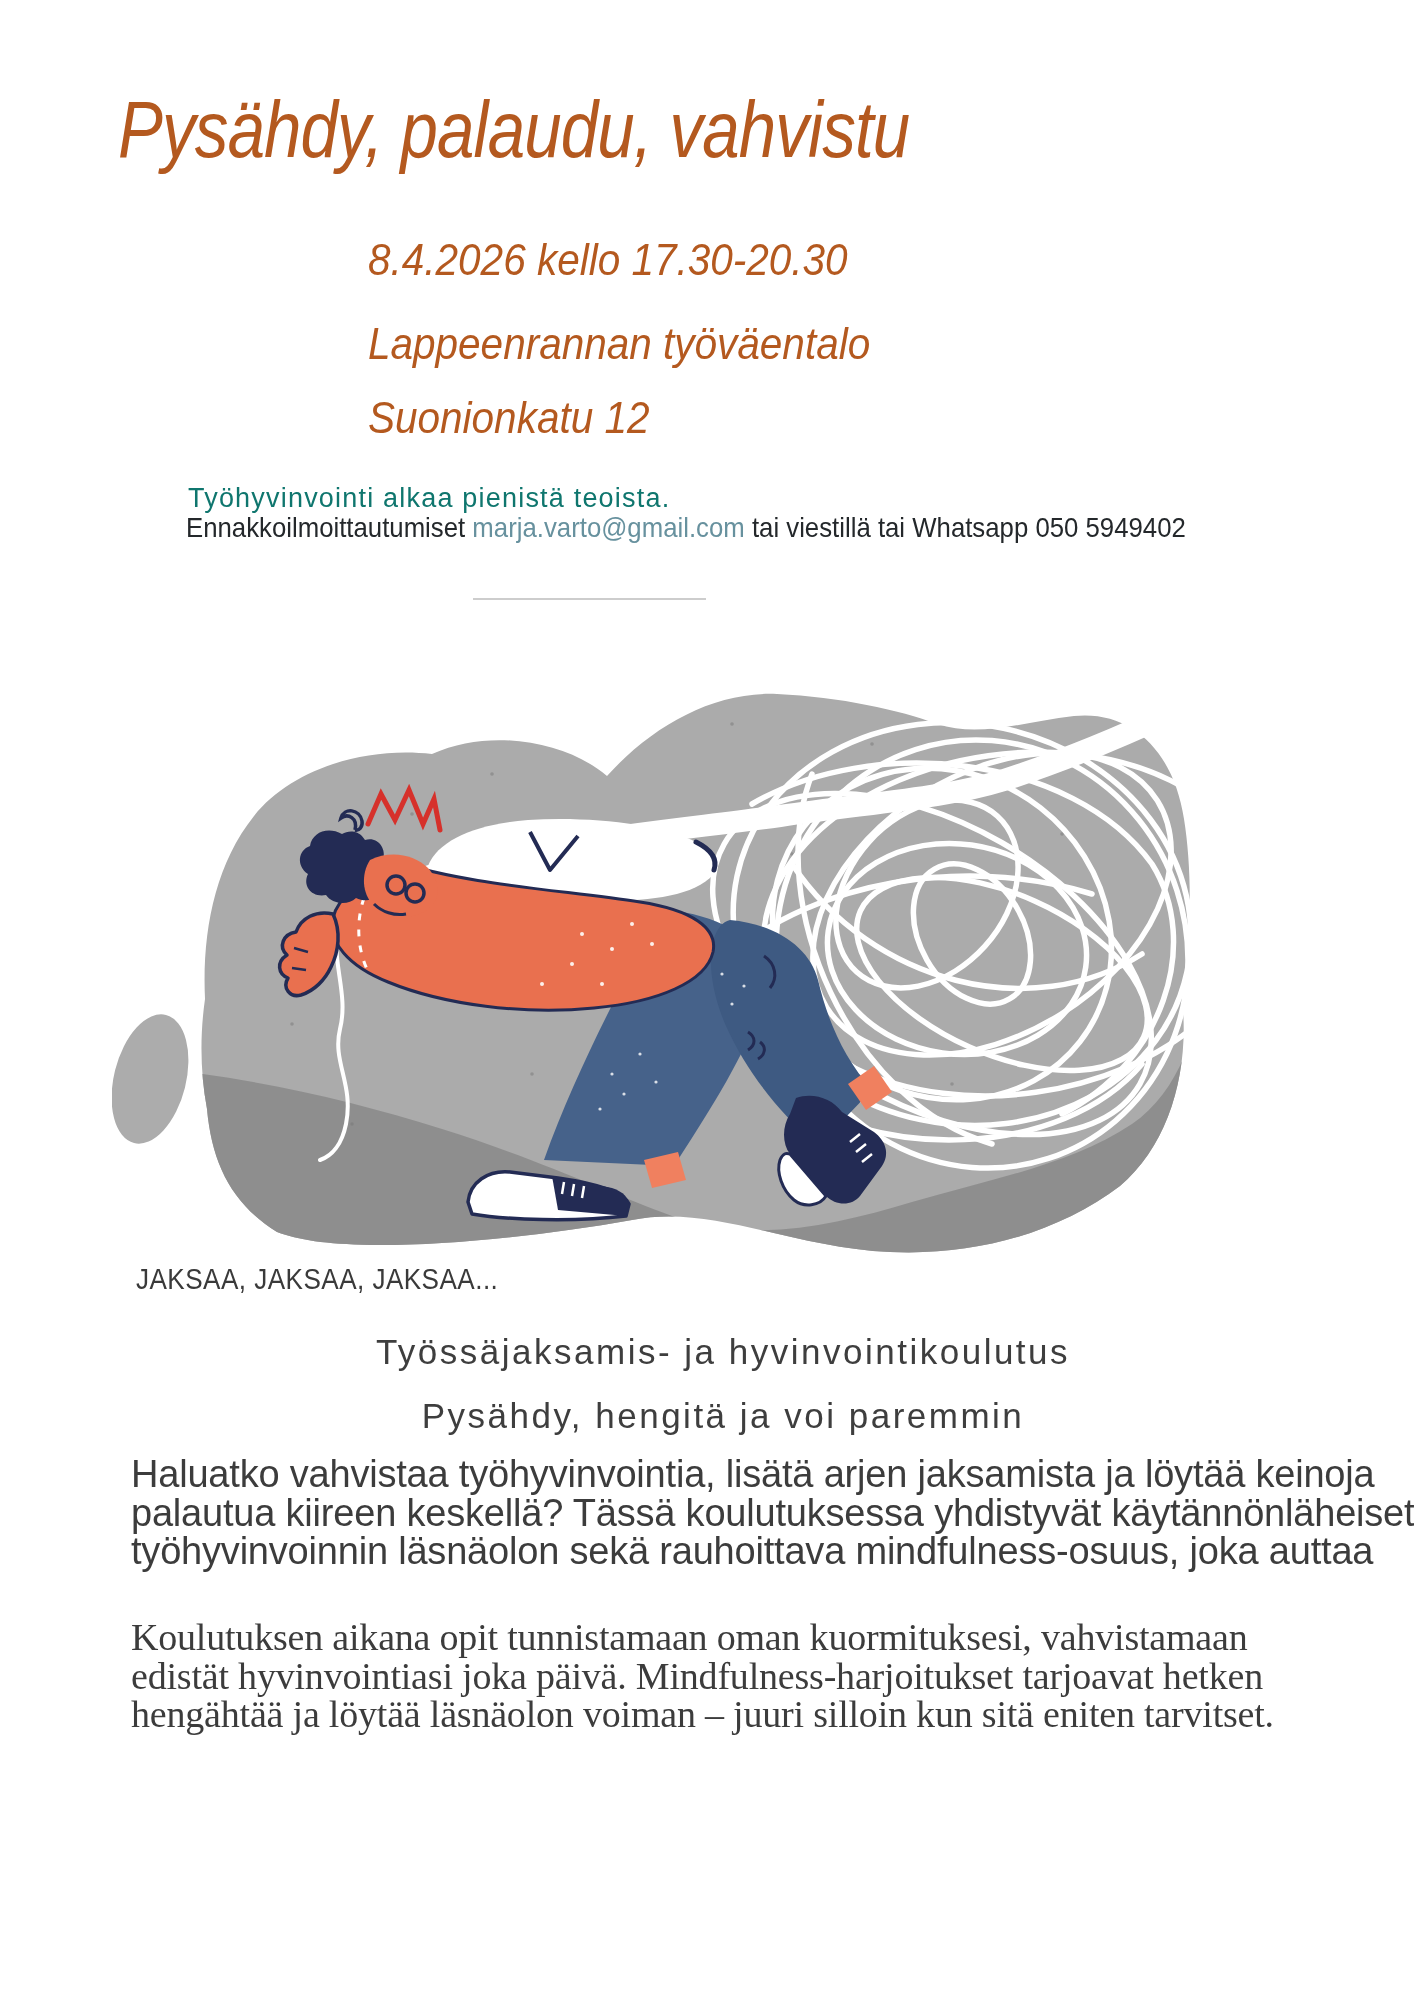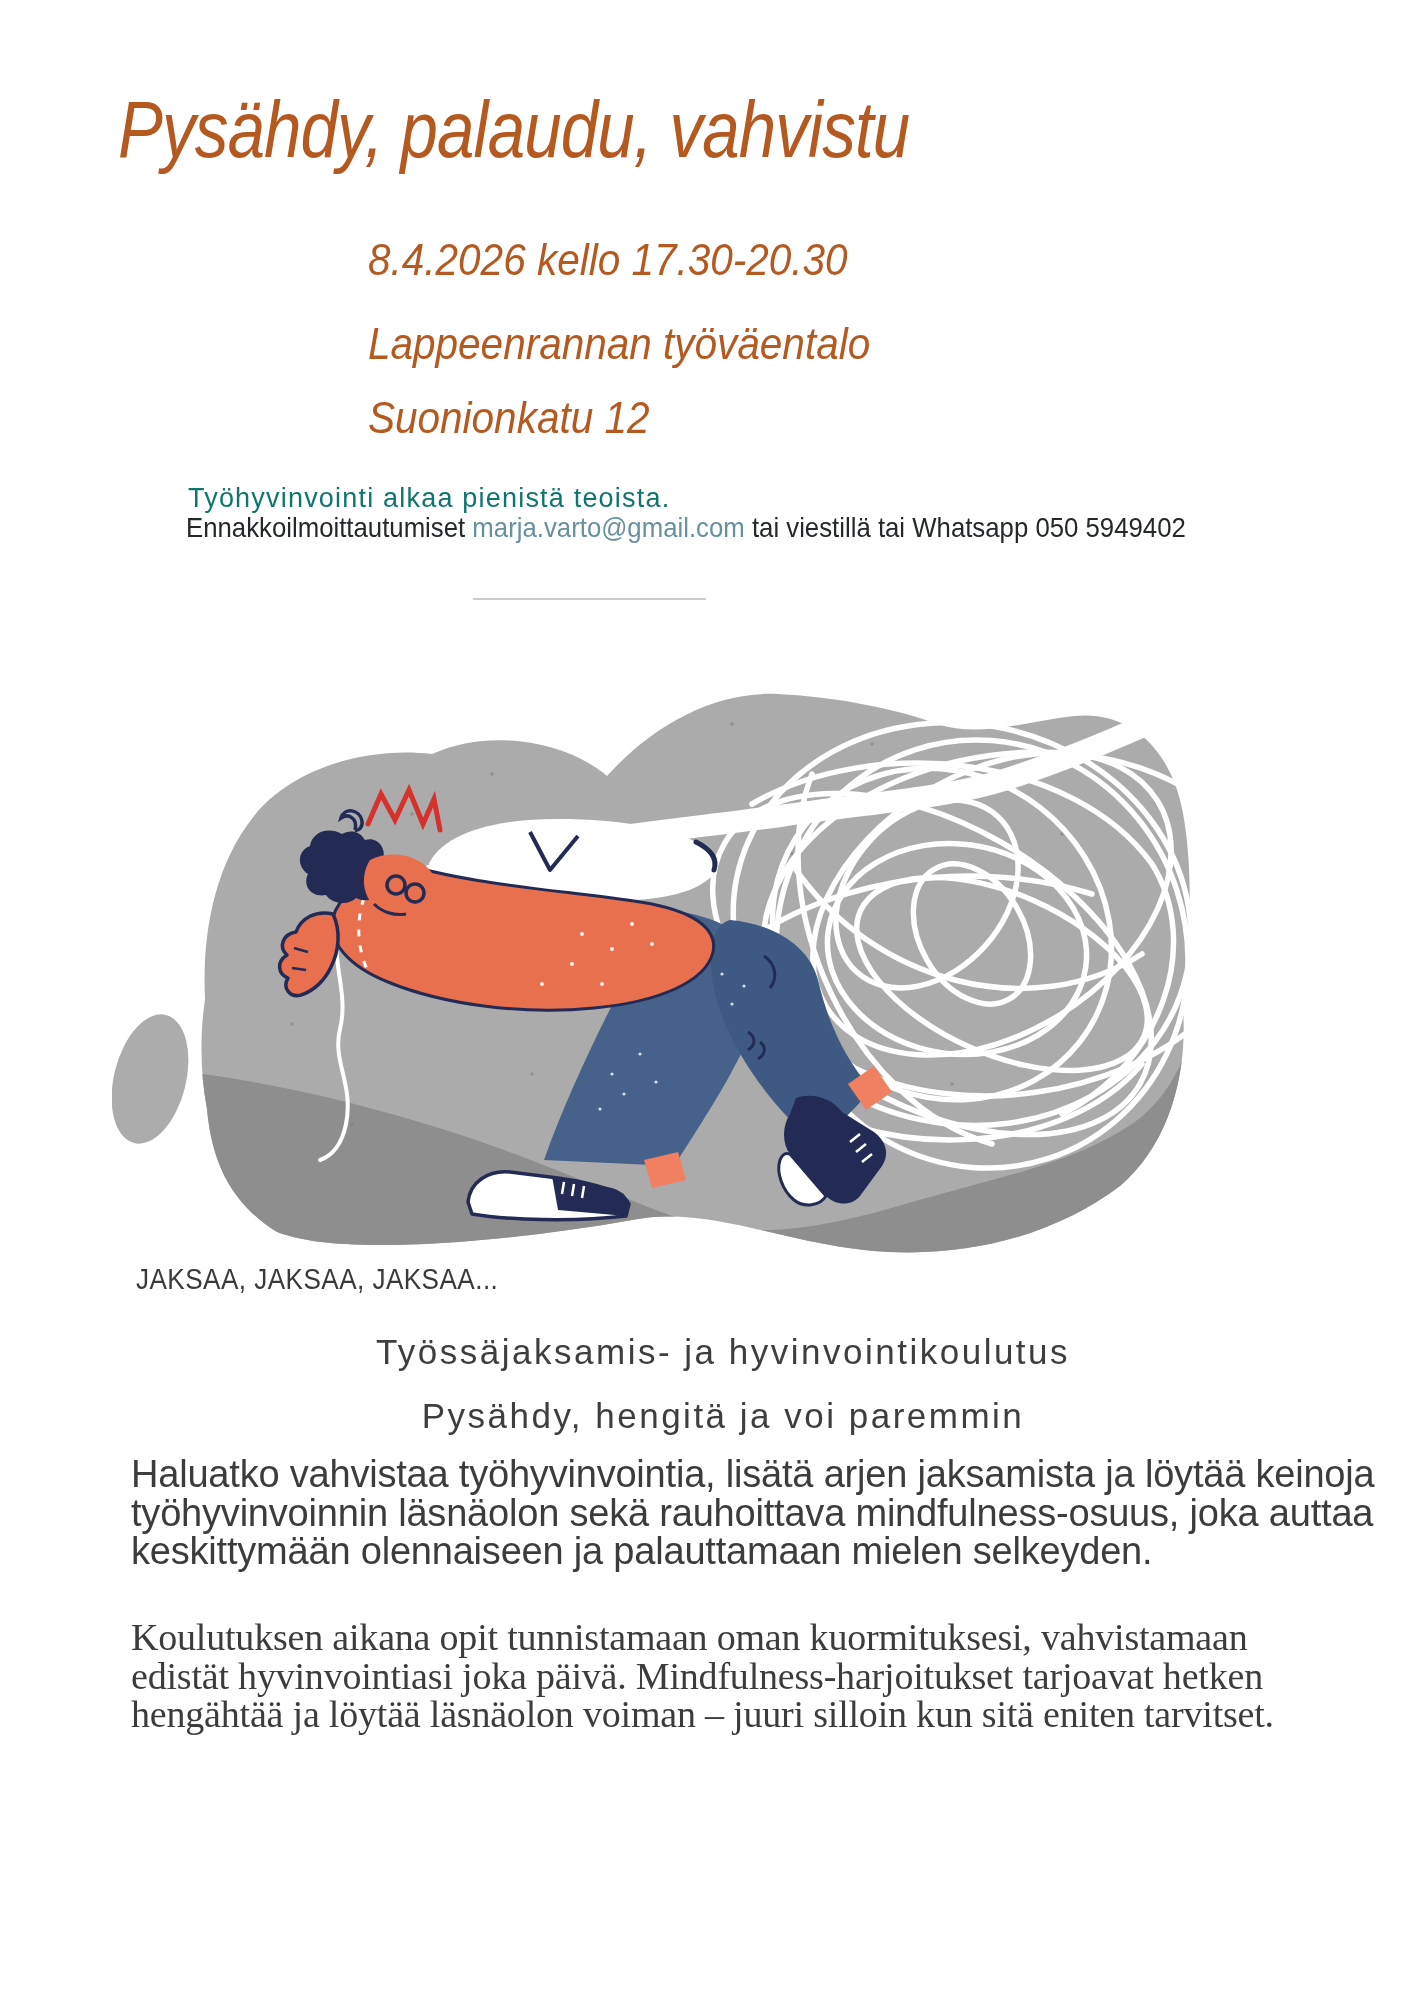--- a/index.html
+++ b/index.html
@@ -181,22 +181,22 @@
     </g>
   </svg>
 
   <div class="abs shout">JAKSAA, JAKSAA, JAKSAA...</div>
 
   <div class="abs heading" id="course-heading">Työssäjaksamis- ja hyvinvointikoulutus</div>
   <div class="abs heading" id="course-subheading">Pysähdy, hengitä ja voi paremmin</div>
 
   <div class="abs para" id="para-1">
     <div>Haluatko vahvistaa työhyvinvointia, lisätä arjen jaksamista ja löytää keinoja</div>
+    <div>palautua kiireen keskellä? Tässä koulutuksessa yhdistyvät käytännönläheiset</div>
     <div>työhyvinvoinnin läsnäolon sekä rauhoittava mindfulness-osuus, joka auttaa</div>
-    <div>keskittymään olennaiseen ja palauttamaan mielen selkeyden.</div>
   </div>
 
   <div class="abs para" id="para-2">
     <div>Koulutuksen aikana opit tunnistamaan oman kuormituksesi, vahvistamaan</div>
     <div>edistät hyvinvointiasi joka päivä. Mindfulness-harjoitukset tarjoavat hetken</div>
     <div>hengähtää ja löytää läsnäolon voiman – juuri silloin kun sitä eniten tarvitset.</div>
   </div>
 
 </div>
 

